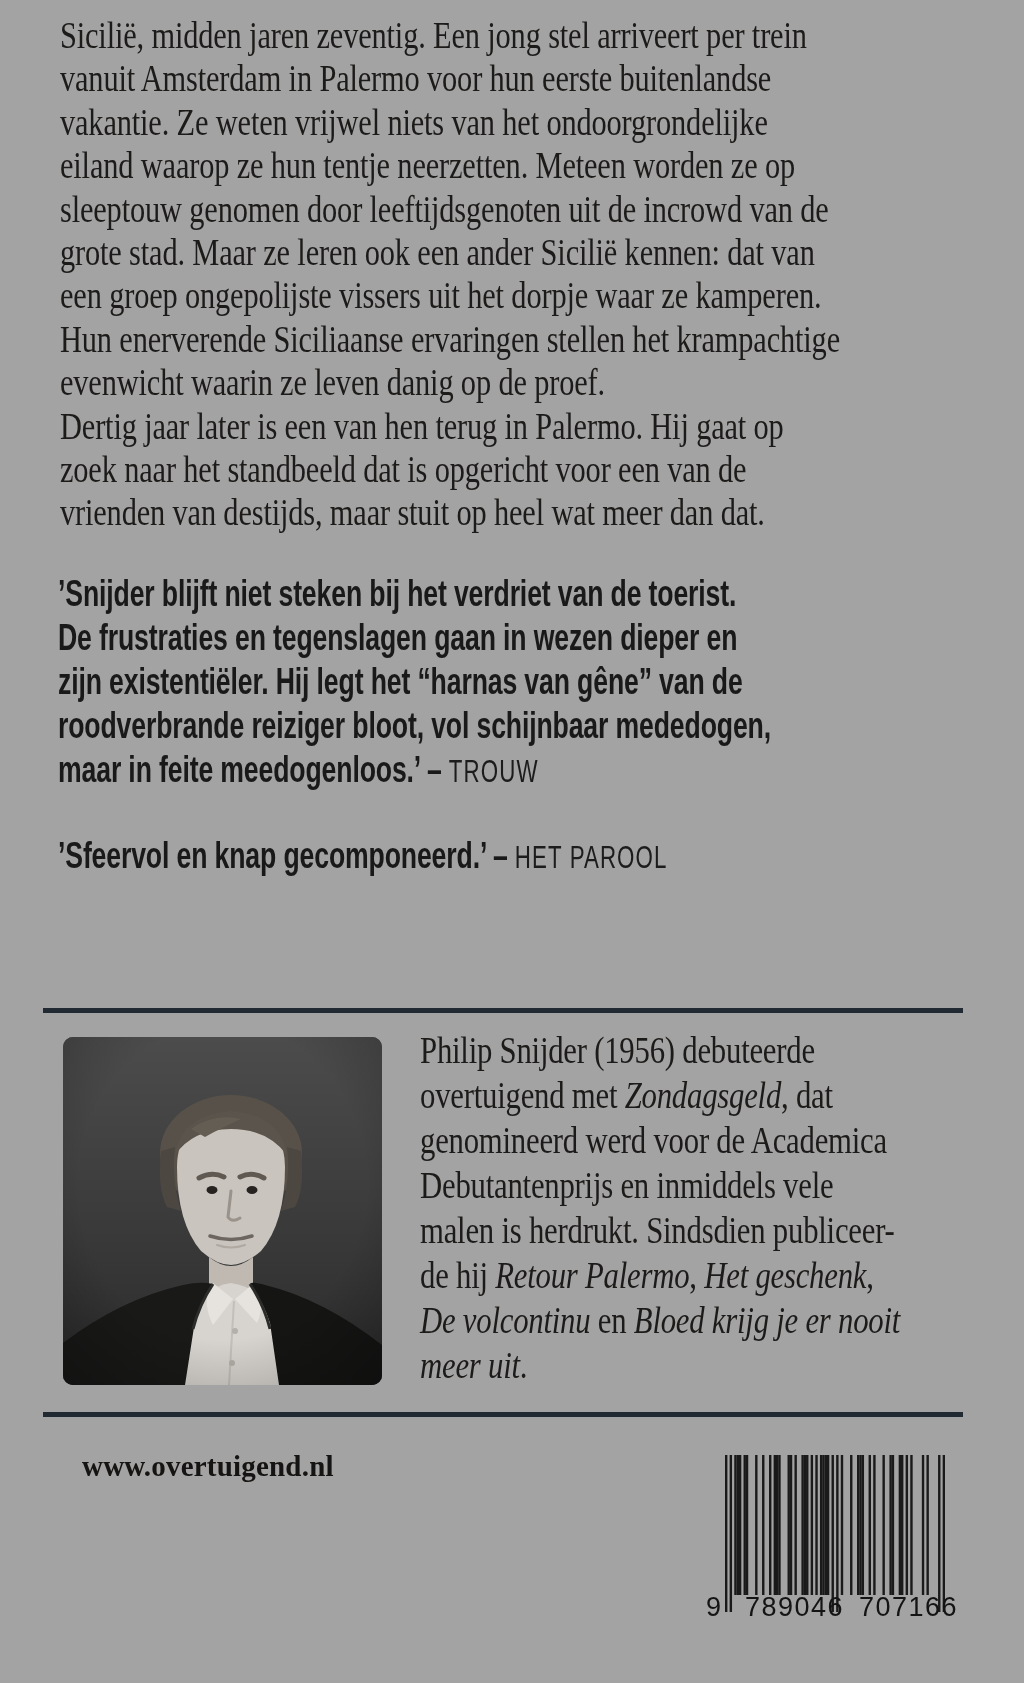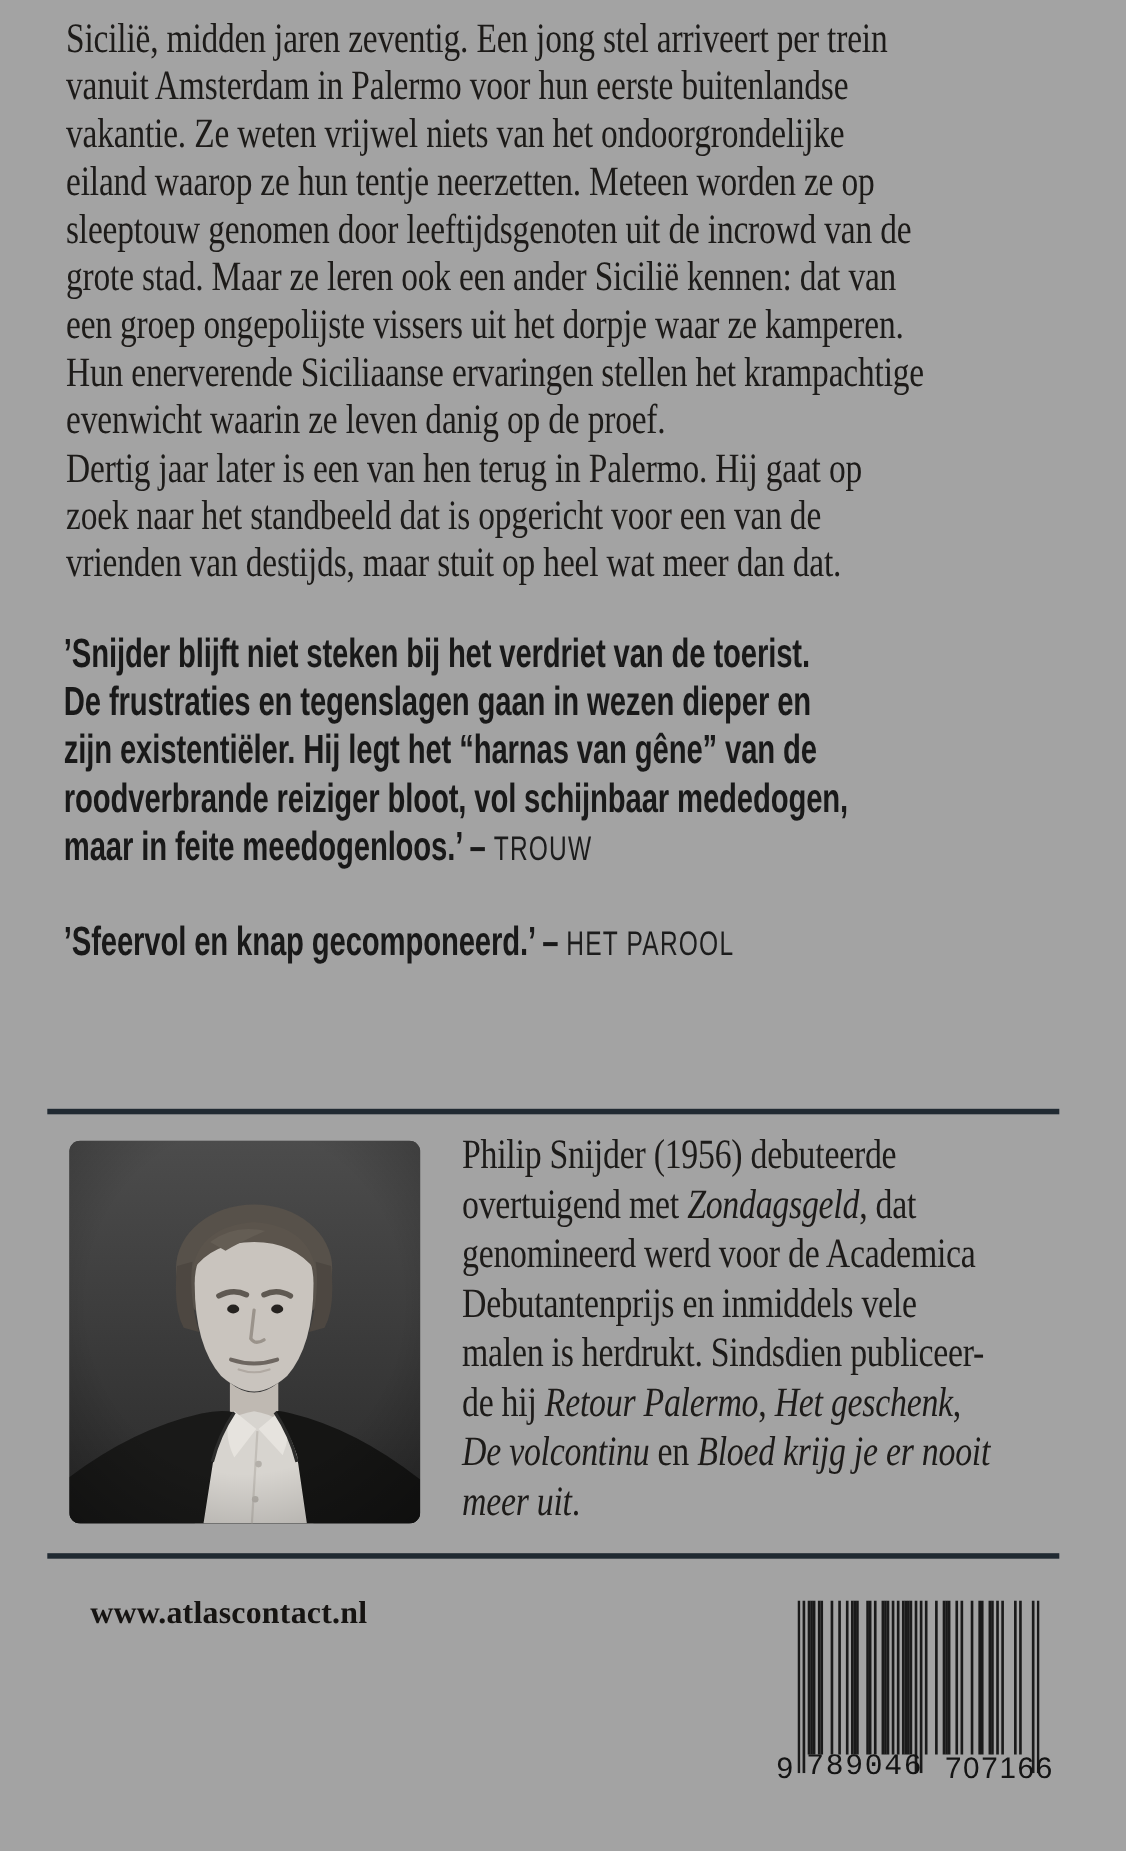--- a/index.html
+++ b/index.html
@@ -64,21 +64,21 @@
   .barcode{
     position:absolute;left:697px;top:1455px;width:250px;height:180px;
   }
   .barcode svg{position:absolute;left:28px;top:0;}
   .bc-digit{
     position:absolute;
     font-family:"Liberation Sans", sans-serif;
     font-size:27px;color:#141414;top:137px;
   }
   .bc-first{left:0;width:24px;text-align:right;}
-  .bc-g1{left:36px;width:96px;text-align:center;letter-spacing:1.5px;font-family:Liberation Mono, monospace;}
+  .bc-g1{left:48px;width:96px;text-align:center;letter-spacing:1.5px;}
   .bc-g2{left:162px;width:96px;text-align:right;letter-spacing:1.5px;}
 </style>
 </head>
 <body>
 
 <div class="cover">
 
   <div class="blurb">
       <div class="ln">Sicilië, midden jaren zeventig. Een jong stel arriveert per trein</div>
       <div class="ln">vanuit Amsterdam in Palermo voor hun eerste buitenlandse</div>
@@ -164,21 +164,21 @@
       <div class="ln"><span>genomineerd werd voor de Academica</span></div>
       <div class="ln"><span>Debutantenprijs en inmiddels vele</span></div>
       <div class="ln"><span>malen is herdrukt. Sindsdien publiceer-</span></div>
       <div class="ln"><span>de hij </span><i>Retour Palermo</i><span>, </span><i>Het geschenk</i><span>,</span></div>
       <div class="ln"><i>De volcontinu</i><span> en </span><i>Bloed krijg je er nooit</i></div>
       <div class="ln"><i>meer uit</i><span>.</span></div>
     </div>
 
   <div class="rule rule2"></div>
 
-  <div class="site">www.atlascontact.nl</div>
+  <div class="site">www.overtuigend.nl</div>
 
   <div class="barcode">
     <svg id="barcode-svg" width="220" height="157" viewBox="0 0 220 157" xmlns="http://www.w3.org/2000/svg">
         <rect x="0.00" y="0" width="2.40" height="157" fill="#1a1a1a"></rect>
         <rect x="4.63" y="0" width="2.40" height="157" fill="#1a1a1a"></rect>
         <rect x="9.26" y="0" width="2.40" height="140" fill="#1a1a1a"></rect>
         <rect x="11.58" y="0" width="2.40" height="140" fill="#1a1a1a"></rect>
         <rect x="13.89" y="0" width="2.40" height="140" fill="#1a1a1a"></rect>
         <rect x="18.53" y="0" width="2.40" height="140" fill="#1a1a1a"></rect>
         <rect x="20.84" y="0" width="2.40" height="140" fill="#1a1a1a"></rect>

